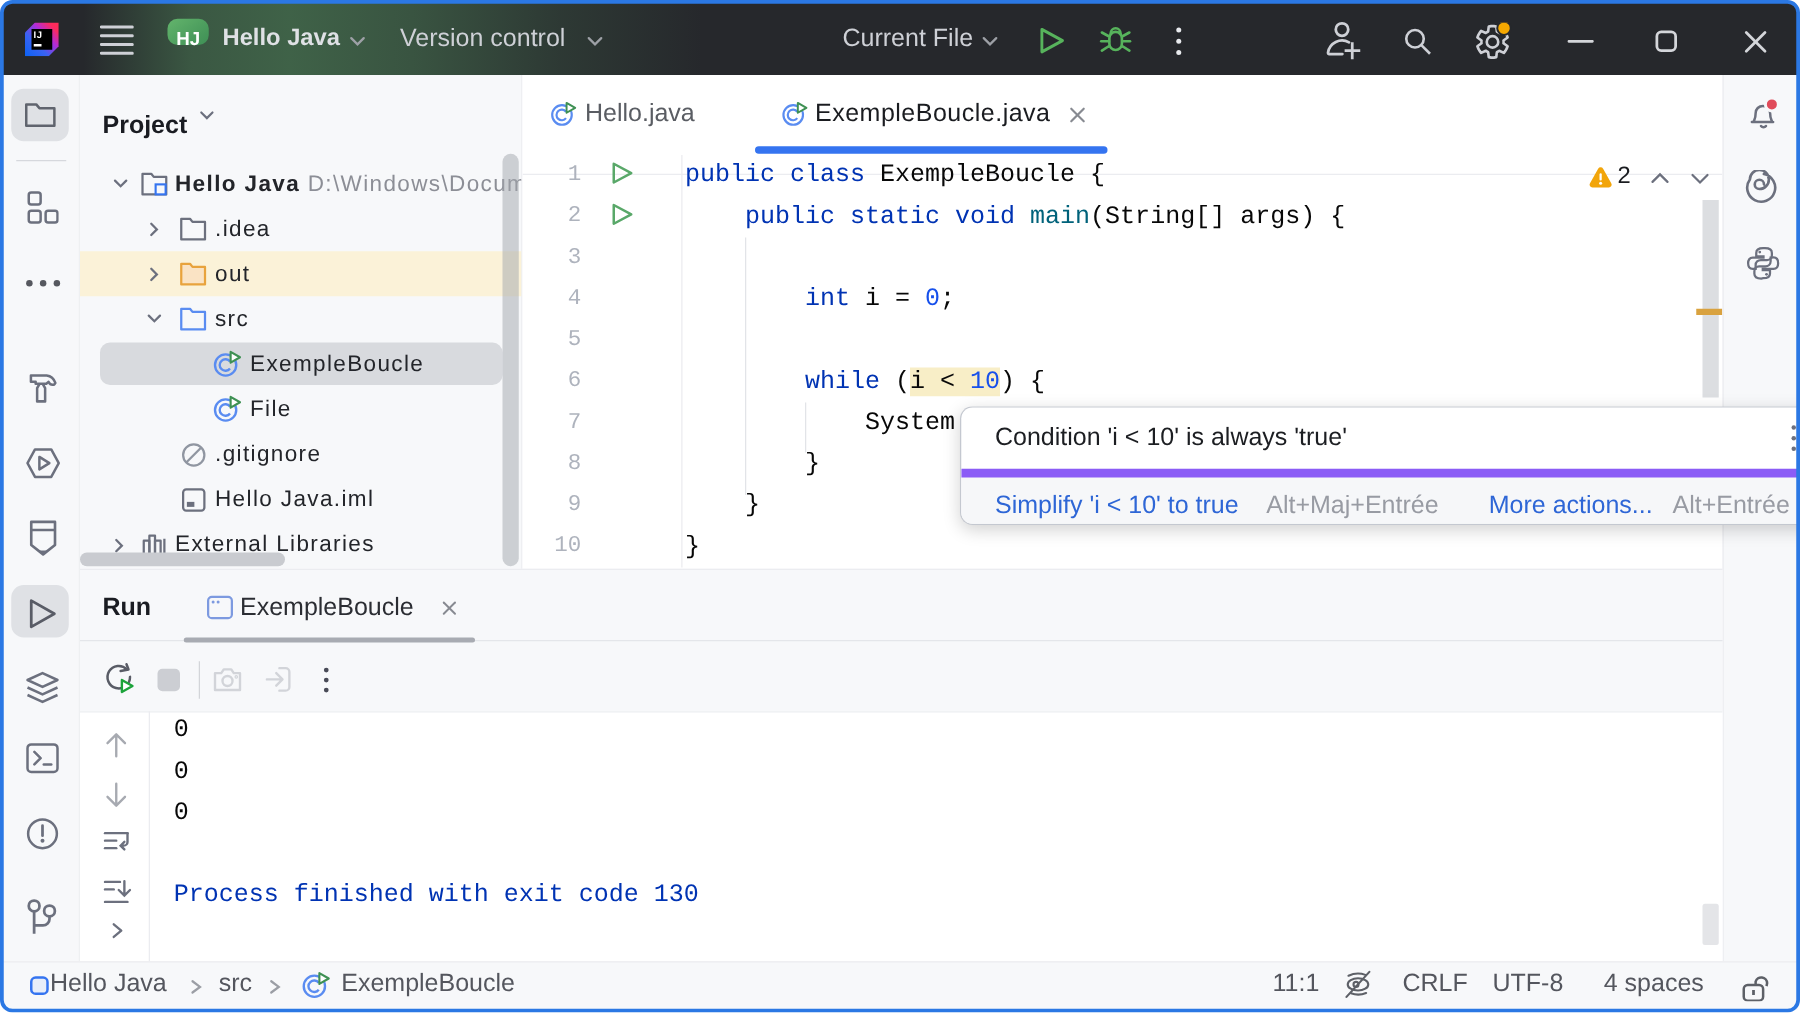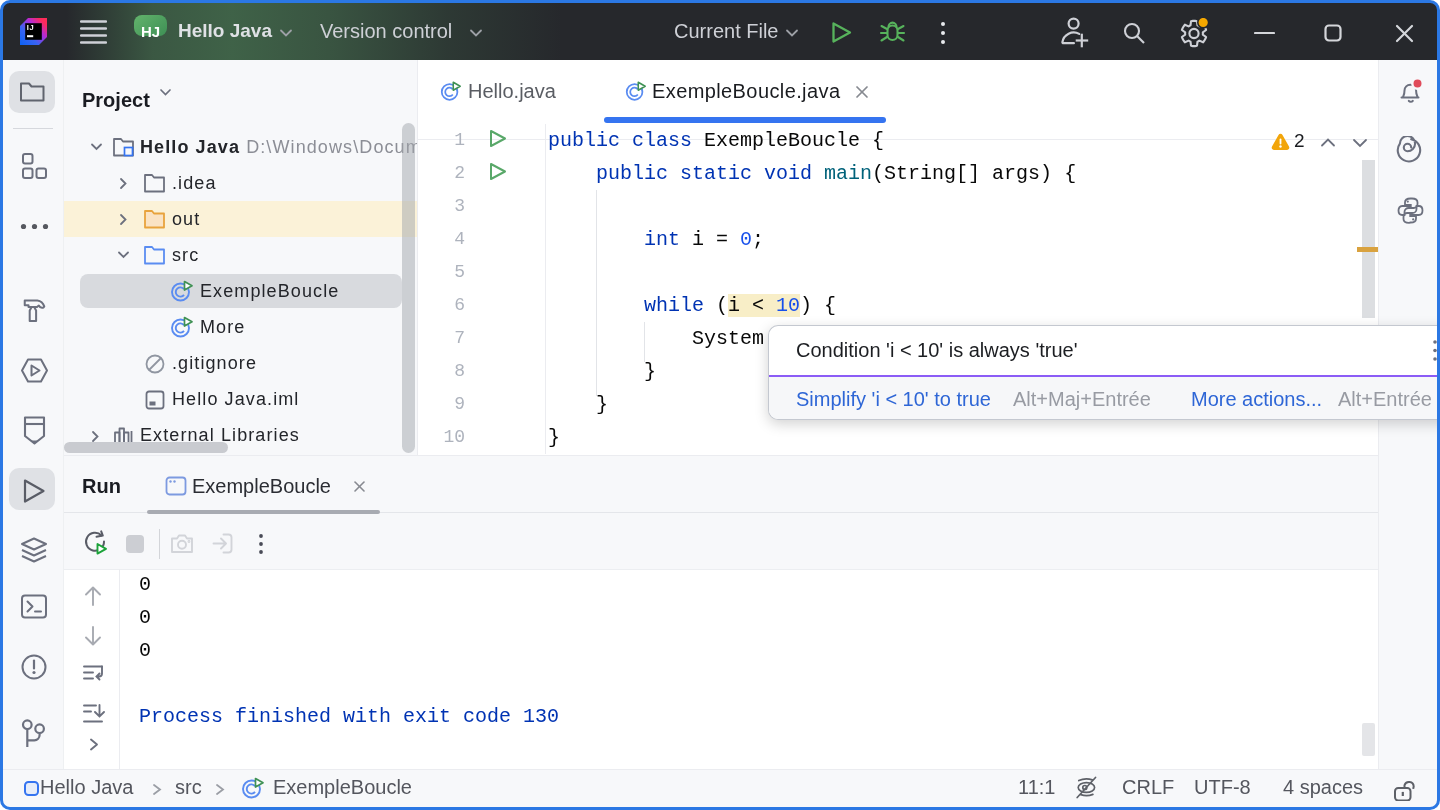--- a/index.html
+++ b/index.html
@@ -262,21 +262,21 @@
         <path d="M12,19 V7.5 h4.5 V19 H3"></path>
       <line x1="19.5" y1="6" x2="19.5" y2="19"></line>
     </g>
   </svg>
 
   <div class="trow" style="top:69px;left:76px;font-weight:bold;">Hello Java <span style="font-weight:normal;color:#8c8e96;">D:\Windows\Documents</span></div>
   <div class="trow" style="top:141px;left:108px;">out</div>
   <div class="trow" style="top:105px;left:108px;">.idea</div>
   <div class="trow" style="top:177px;left:108px;">src</div>
   <div class="trow" style="top:213px;left:136px;">ExempleBoucle</div>
-  <div class="trow" style="top:249px;left:136px;">More</div>
+  <div class="trow" style="top:249px;left:136px;">File</div>
   <div class="trow" style="top:285px;left:108px;">.gitignore</div>
   <div class="trow" style="top:321px;left:108px;">Hello Java.iml</div>
   <div class="trow" style="top:357px;left:76px;">External Libraries</div>
 
   <div class="abs" style="left:338px;top:63px;width:13px;height:330px;background:rgba(162,165,172,0.5);border-radius:7px;"></div>
   <div class="abs" style="left:0;top:382px;width:164px;height:11px;background:#c9cbd0;border-radius:7px;"></div>
 </div>
 
 <div id="editor" class="abs" style="overflow:hidden;">
   <div id="tabbar" class="abs">
@@ -492,20 +492,20 @@
 
 <div class="abs" style="left:768px;top:325px;width:707px;height:95px;z-index:40;background:#fff;border:1px solid #c4c8d0;border-right:none;border-radius:10px 0 0 10px;box-shadow:0 4px 14px rgba(0,0,0,0.18);overflow:hidden;">
   <div class="abs" style="left:27px;top:0;height:49px;line-height:49px;font-size:20px;color:#1c1e22;">Condition 'i &lt; 10' is always 'true'</div>
   <svg class="abs" style="left:662px;top:13px" width="8" height="24" viewBox="0 0 8 24">
       <g fill="#6c707e">
         <circle cx="4" cy="3" r="1.8"></circle>
         <circle cx="4" cy="11.5" r="1.8"></circle>
         <circle cx="4" cy="20" r="1.8"></circle>
       </g>
     </svg>
-  <div class="abs" style="left:0;top:49px;width:672px;height:46px;background:#f6f7f9;border-top:2px solid #8b5cf6;font-size:20px;line-height:45px;">
+  <div class="abs" style="left:0;top:49px;width:672px;height:46px;background:#f6f7f9;border-top:7px solid #8b5cf6;font-size:20px;line-height:45px;">
     <span class="abs" style="left:27px;color:#2e66d6;">Simplify 'i &lt; 10' to true</span>
     <span class="abs" style="left:422px;color:#2e66d6;">More actions...</span>
     <span class="abs" style="left:244px;color:#989ba3;">Alt+Maj+Entrée</span>
     <span class="abs" style="left:569px;color:#989ba3;">Alt+Entrée</span>
   </div>
 </div>
 <div id="winborder" class="abs"></div>
 
 </body></html>

